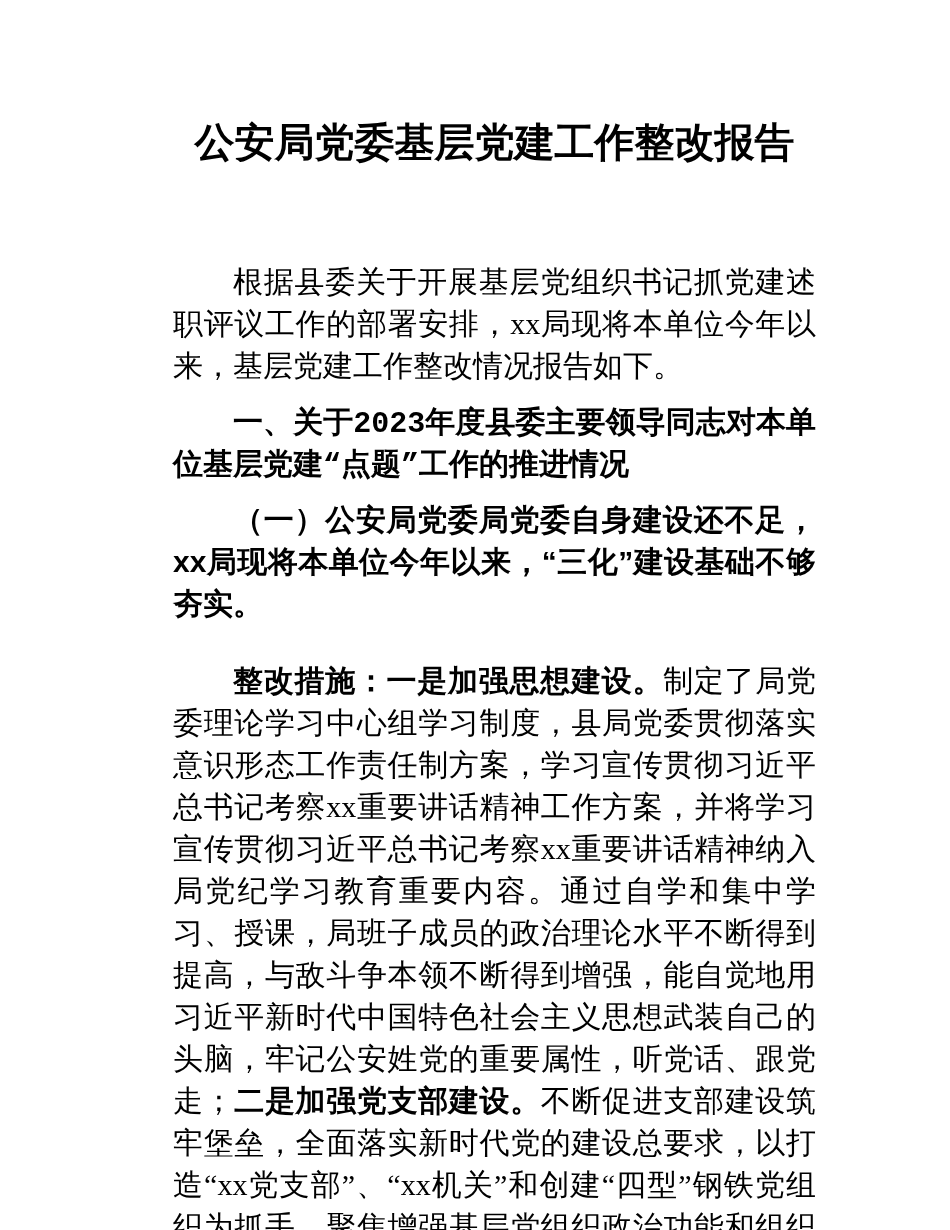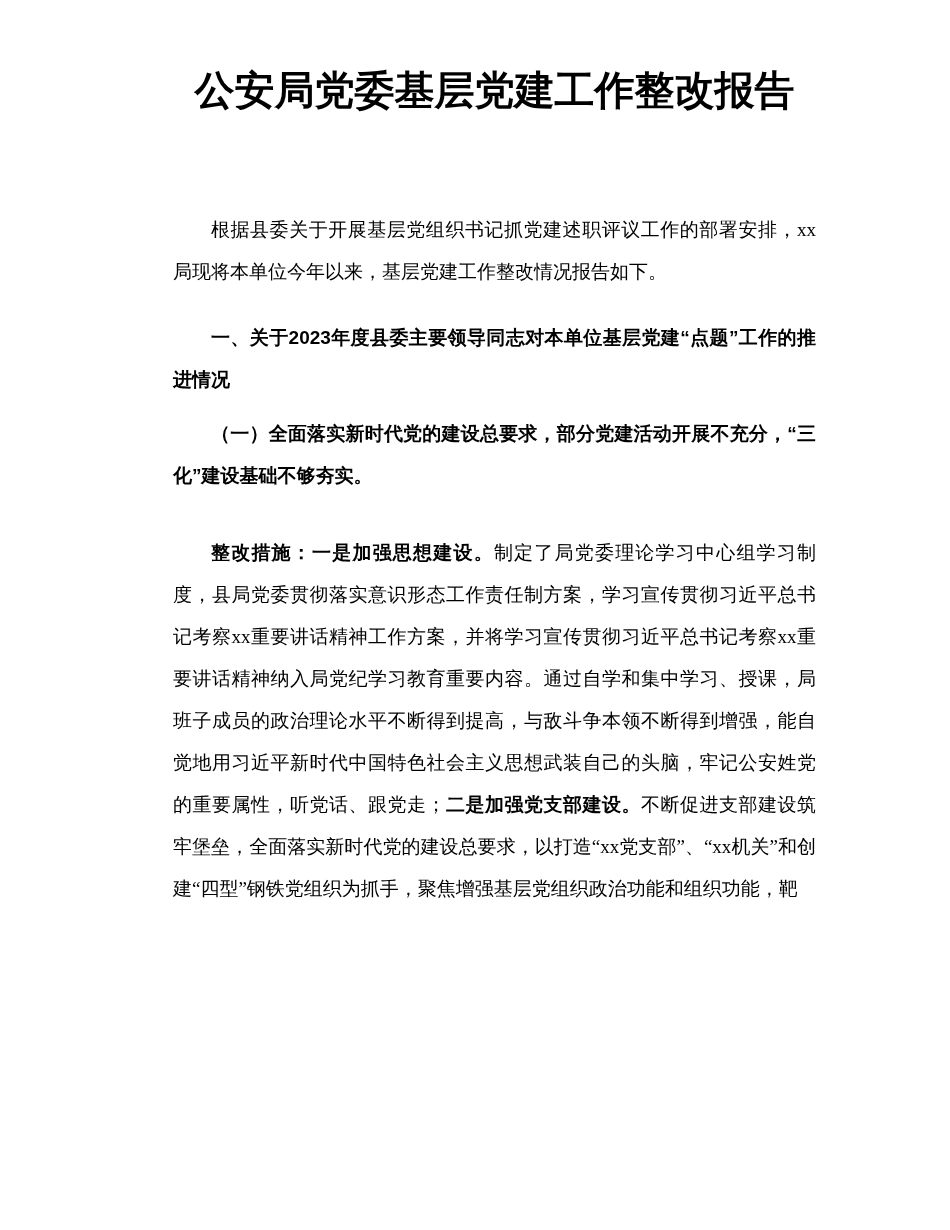--- a/index.html
+++ b/index.html
@@ -12,42 +12,42 @@
     width: 950px;
     height: 1230px;
     background: #ffffff;
     overflow: hidden;
     box-sizing: border-box;
     padding: 0 134px 0 173px; 
     font-family: "Liberation Serif", "DejaVu Serif", serif;
     color: #000000;
   }
   .doc-title {
-    margin: 60px 0 0 0;
+    margin: 112px 0 0 0;
     text-align: center;
     font-family: "Liberation Serif", "DejaVu Serif", serif;
     font-weight: bold;
     font-size: 40px;
     line-height: 62px;
     letter-spacing: 0px;
     white-space: nowrap;
   }
   .para {
-    font-size: 19px;
+    font-size: 30px;
     line-height: 42px;
     text-align: justify;
     text-indent: 2em;
     margin: 0;
   }
   .intro {
     margin-top: 87px;
   }
   .heading1 {
-    margin-top: 24px;
-    font-family: Liberation Sans, sans-serif;
+    margin-top: 16px;
+    font-family: Liberation Mono, monospace;
     font-weight: bold;
   }
   .heading2 {
     margin-top: 12px;
     font-family: "Liberation Sans", "DejaVu Sans", sans-serif;
     font-weight: bold;
   }
   .measures {
     margin-top: 35px;
   }
@@ -64,17 +64,17 @@
 <body>
 
 <div class="page">
 
   <h1 class="doc-title">公安局党委基层党建工作整改报告</h1>
 
   <p class="para intro">根据县委关于开展基层党组织书记抓党建述职评议工作的部署安排，xx局现将本单位今年以来，基层党建工作整改情况报告如下。</p>
 
   <p class="para heading1">一、关于2023年度县委主要领导同志对本单位基层党建“点题”工作的推进情况</p>
 
-  <p class="para heading2">（一）全面落实新时代党的建设总要求，部分党建活动开展不充分，“三化”建设基础不够夯实。</p>
+  <p class="para heading2">（一）公安局党委局党委自身建设还不足，xx局现将本单位今年以来，“三化”建设基础不够夯实。</p>
 
   <p class="para measures"><span class="run-bold">整改措施：一是加强思想建设。</span><span class="run-normal">制定了局党委理论学习中心组学习制度，县局党委贯彻落实意识形态工作责任制方案，学习宣传贯彻习近平总书记考察xx重要讲话精神工作方案，并将学习宣传贯彻习近平总书记考察xx重要讲话精神纳入局党纪学习教育重要内容。通过自学和集中学习、授课，局班子成员的政治理论水平不断得到提高，与敌斗争本领不断得到增强，能自觉地用习近平新时代中国特色社会主义思想武装自己的头脑，牢记公安姓党的重要属性，听党话、跟党走；</span><span class="run-bold">二是加强党支部建设。</span><span class="run-normal">不断促进支部建设筑牢堡垒，全面落实新时代党的建设总要求，以打造“xx党支部”、“xx机关”和创建“四型”钢铁党组织为抓手，聚焦增强基层党组织政治功能和组织功能，靶</span></p>
 
 </div>
 
 </body></html>

